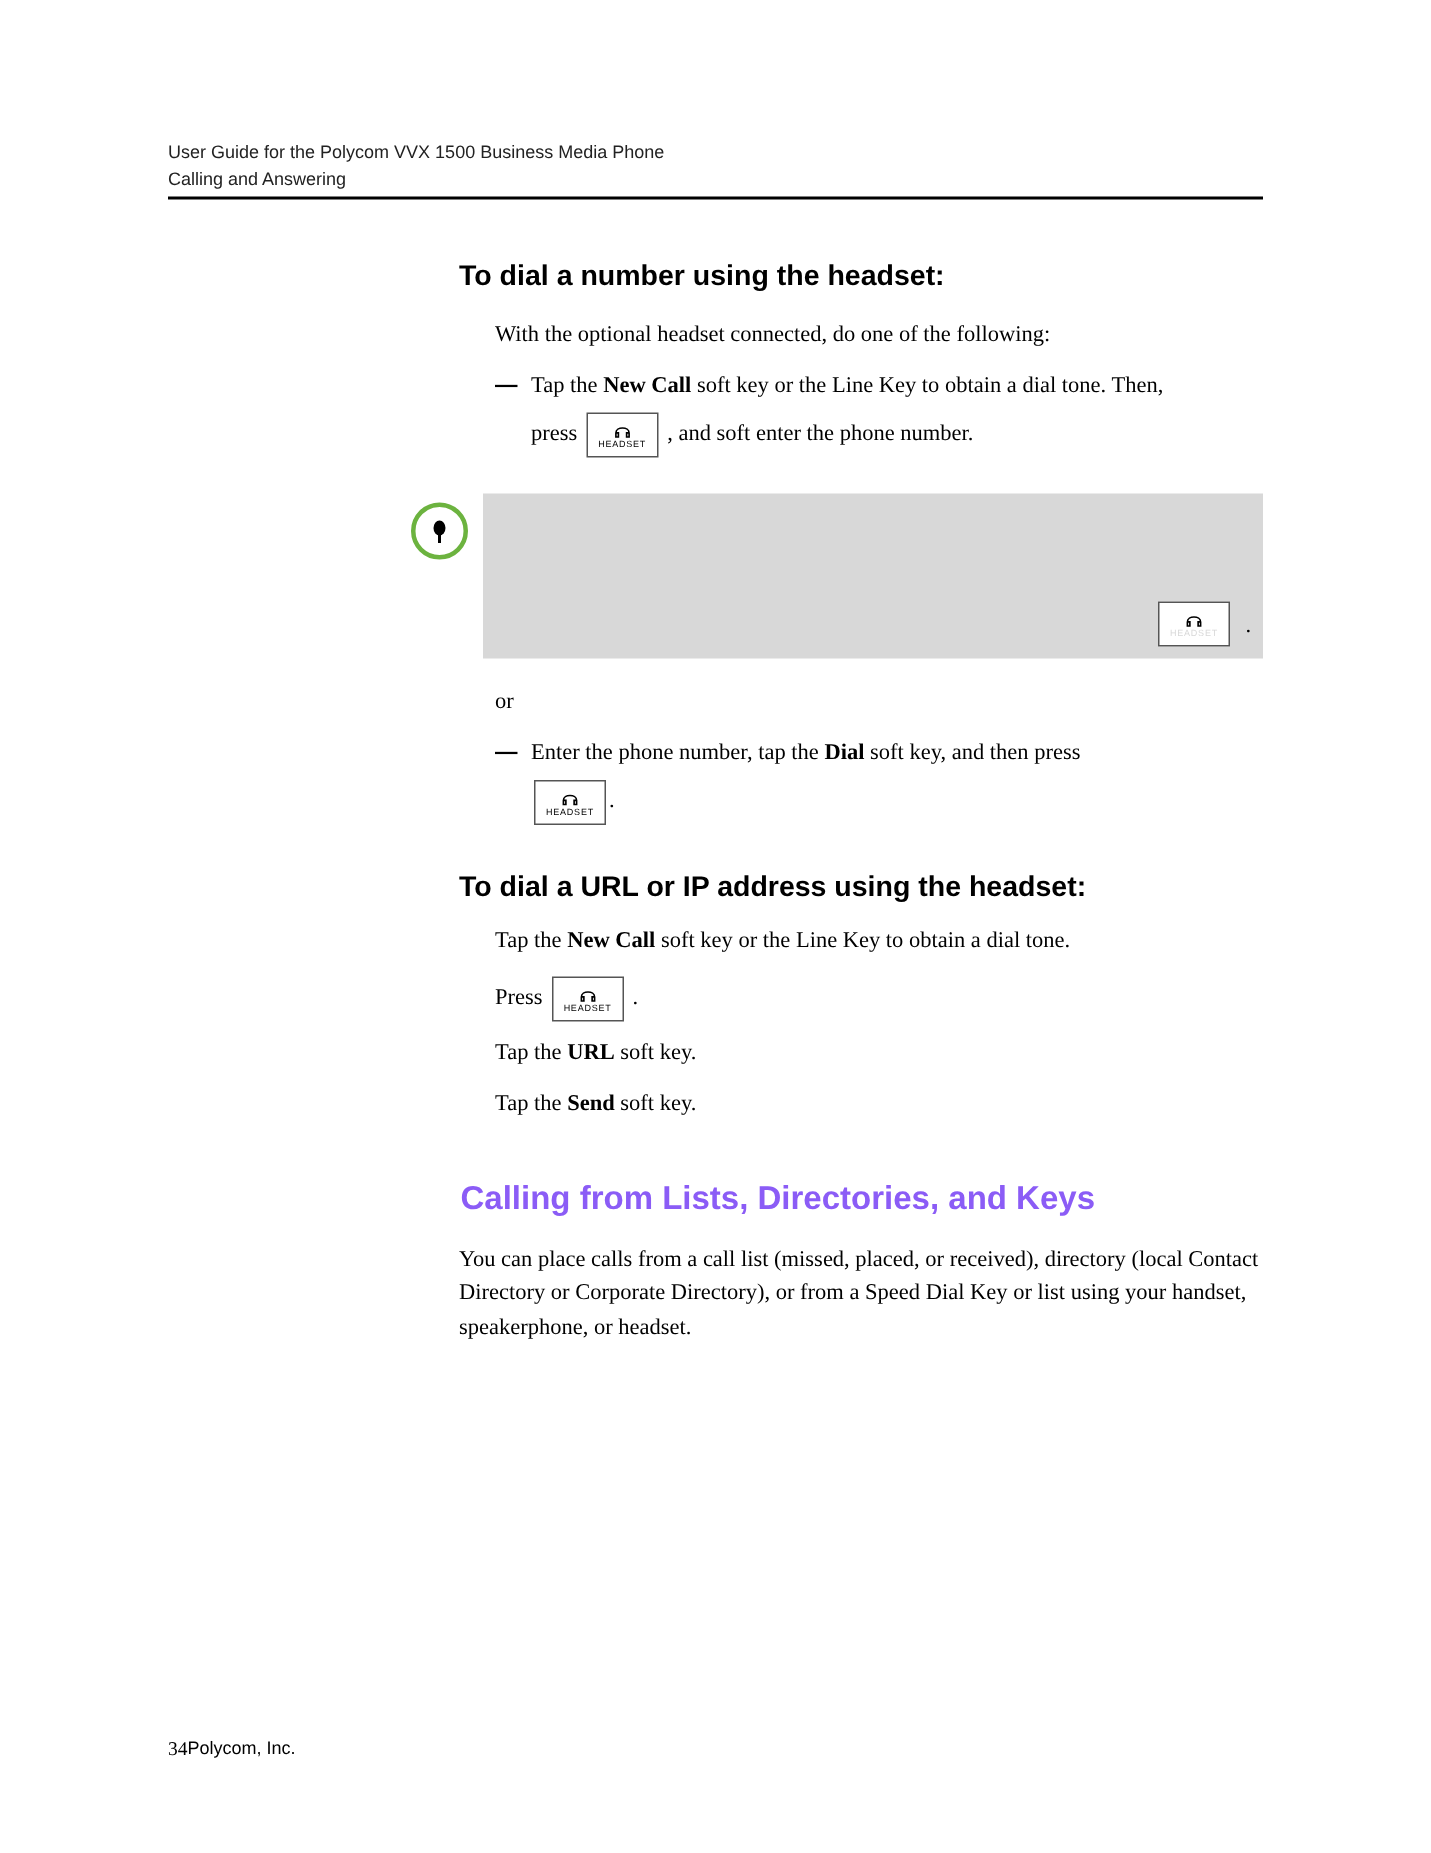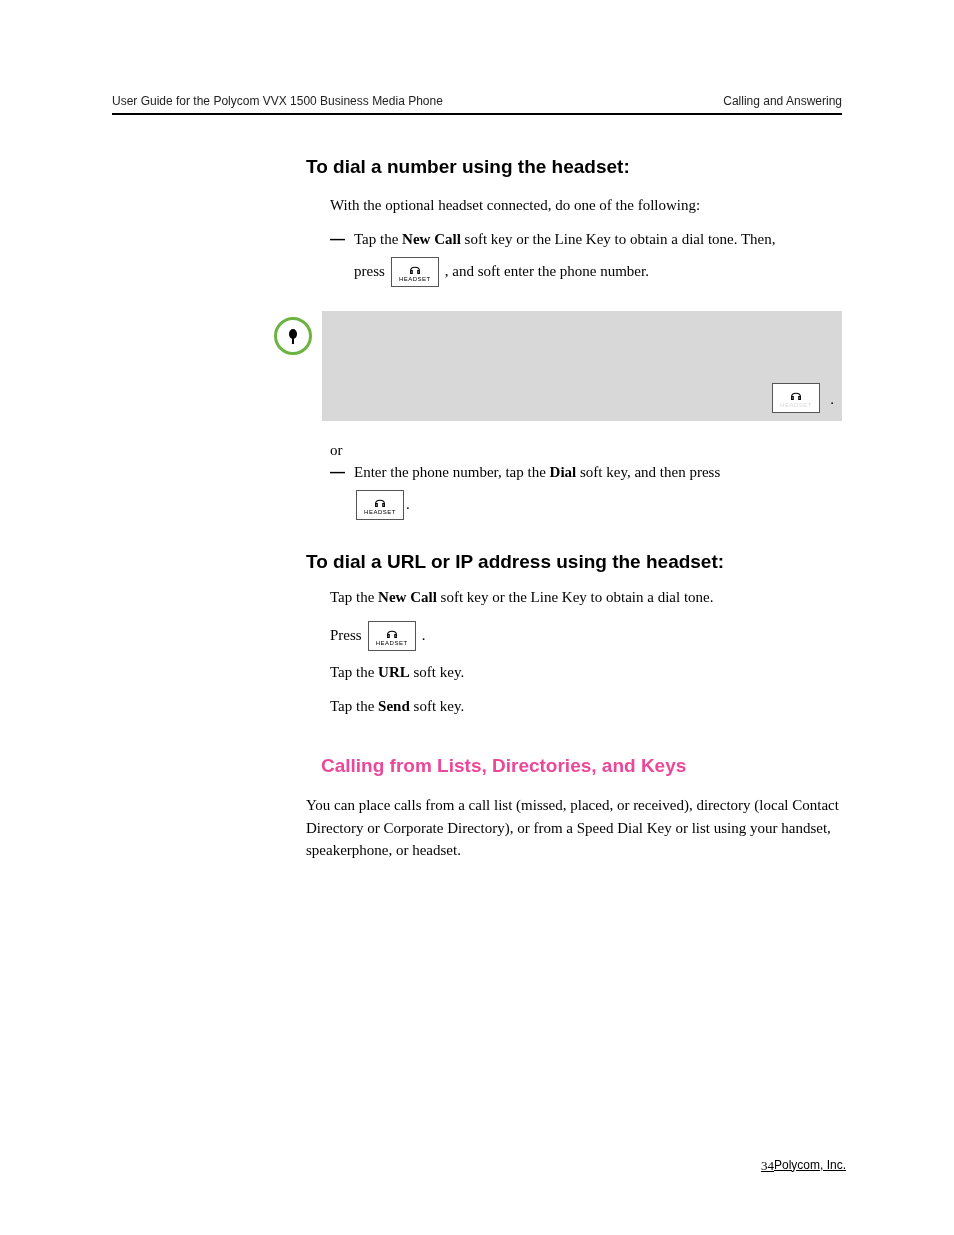--- a/index.html
+++ b/index.html
@@ -17,20 +17,21 @@
     min-height: 1235px;
     position: relative;
   }
   .header {
     display: flex;
     justify-content: space-between;
     font-family: Arial, Helvetica, sans-serif;
     font-size: 12px;
     color: #222;
     margin-bottom: 3px;
+    flex-direction: column;
   }
   .hr {
     border: none;
     border-top: 2px solid #000;
     margin-bottom: 38px;
   }
   .content {
     padding-left: 194px;
   }
   .heading-bold {
@@ -137,56 +138,55 @@
   .note-body .note-dot {
     position: absolute;
     right: 8px;
     bottom: 10px;
     color: #000;
     font-size: 15px;
   }
   .or-text {
     margin-left: 24px;
     margin-top: 18px;
-    margin-bottom: 0;
+    margin-bottom: 12px;
   }
   .after-dash {
     margin-left: 48px;
     margin-bottom: 28px;
     display: flex;
     align-items: center;
   }
   .section-heading-blue {
     font-family: Arial, Helvetica, sans-serif;
-    color: #ec4899;
+    color: #8b5cf6;
     font-weight: bold;
-    font-size: 19px;
-    margin: 34px 0 14px 15px;
+    font-size: 22px;
+    margin: 34px 0 14px 1px;
   }
   .para {
     margin-bottom: 12px;
     margin-left: 0;
   }
   .para2 {
     margin-left: 24px;
     margin-bottom: 12px;
   }
   .link {
     color: #0066a1;
   }
   .footer {
     position: absolute;
     bottom: 60px;
     left: 112px;
     right: 108px;
     display: flex;
-    justify-content: flex-end;
+    justify-content: flex-start;
     font-family: Georgia, serif;
     font-size: 13px;
-    text-decoration: underline;
   }
   .footer-right {
     font-family: Arial, Helvetica, sans-serif;
     font-size: 12px;
   }
 </style>
 </head>
 <body>
 
 <div class="page">

